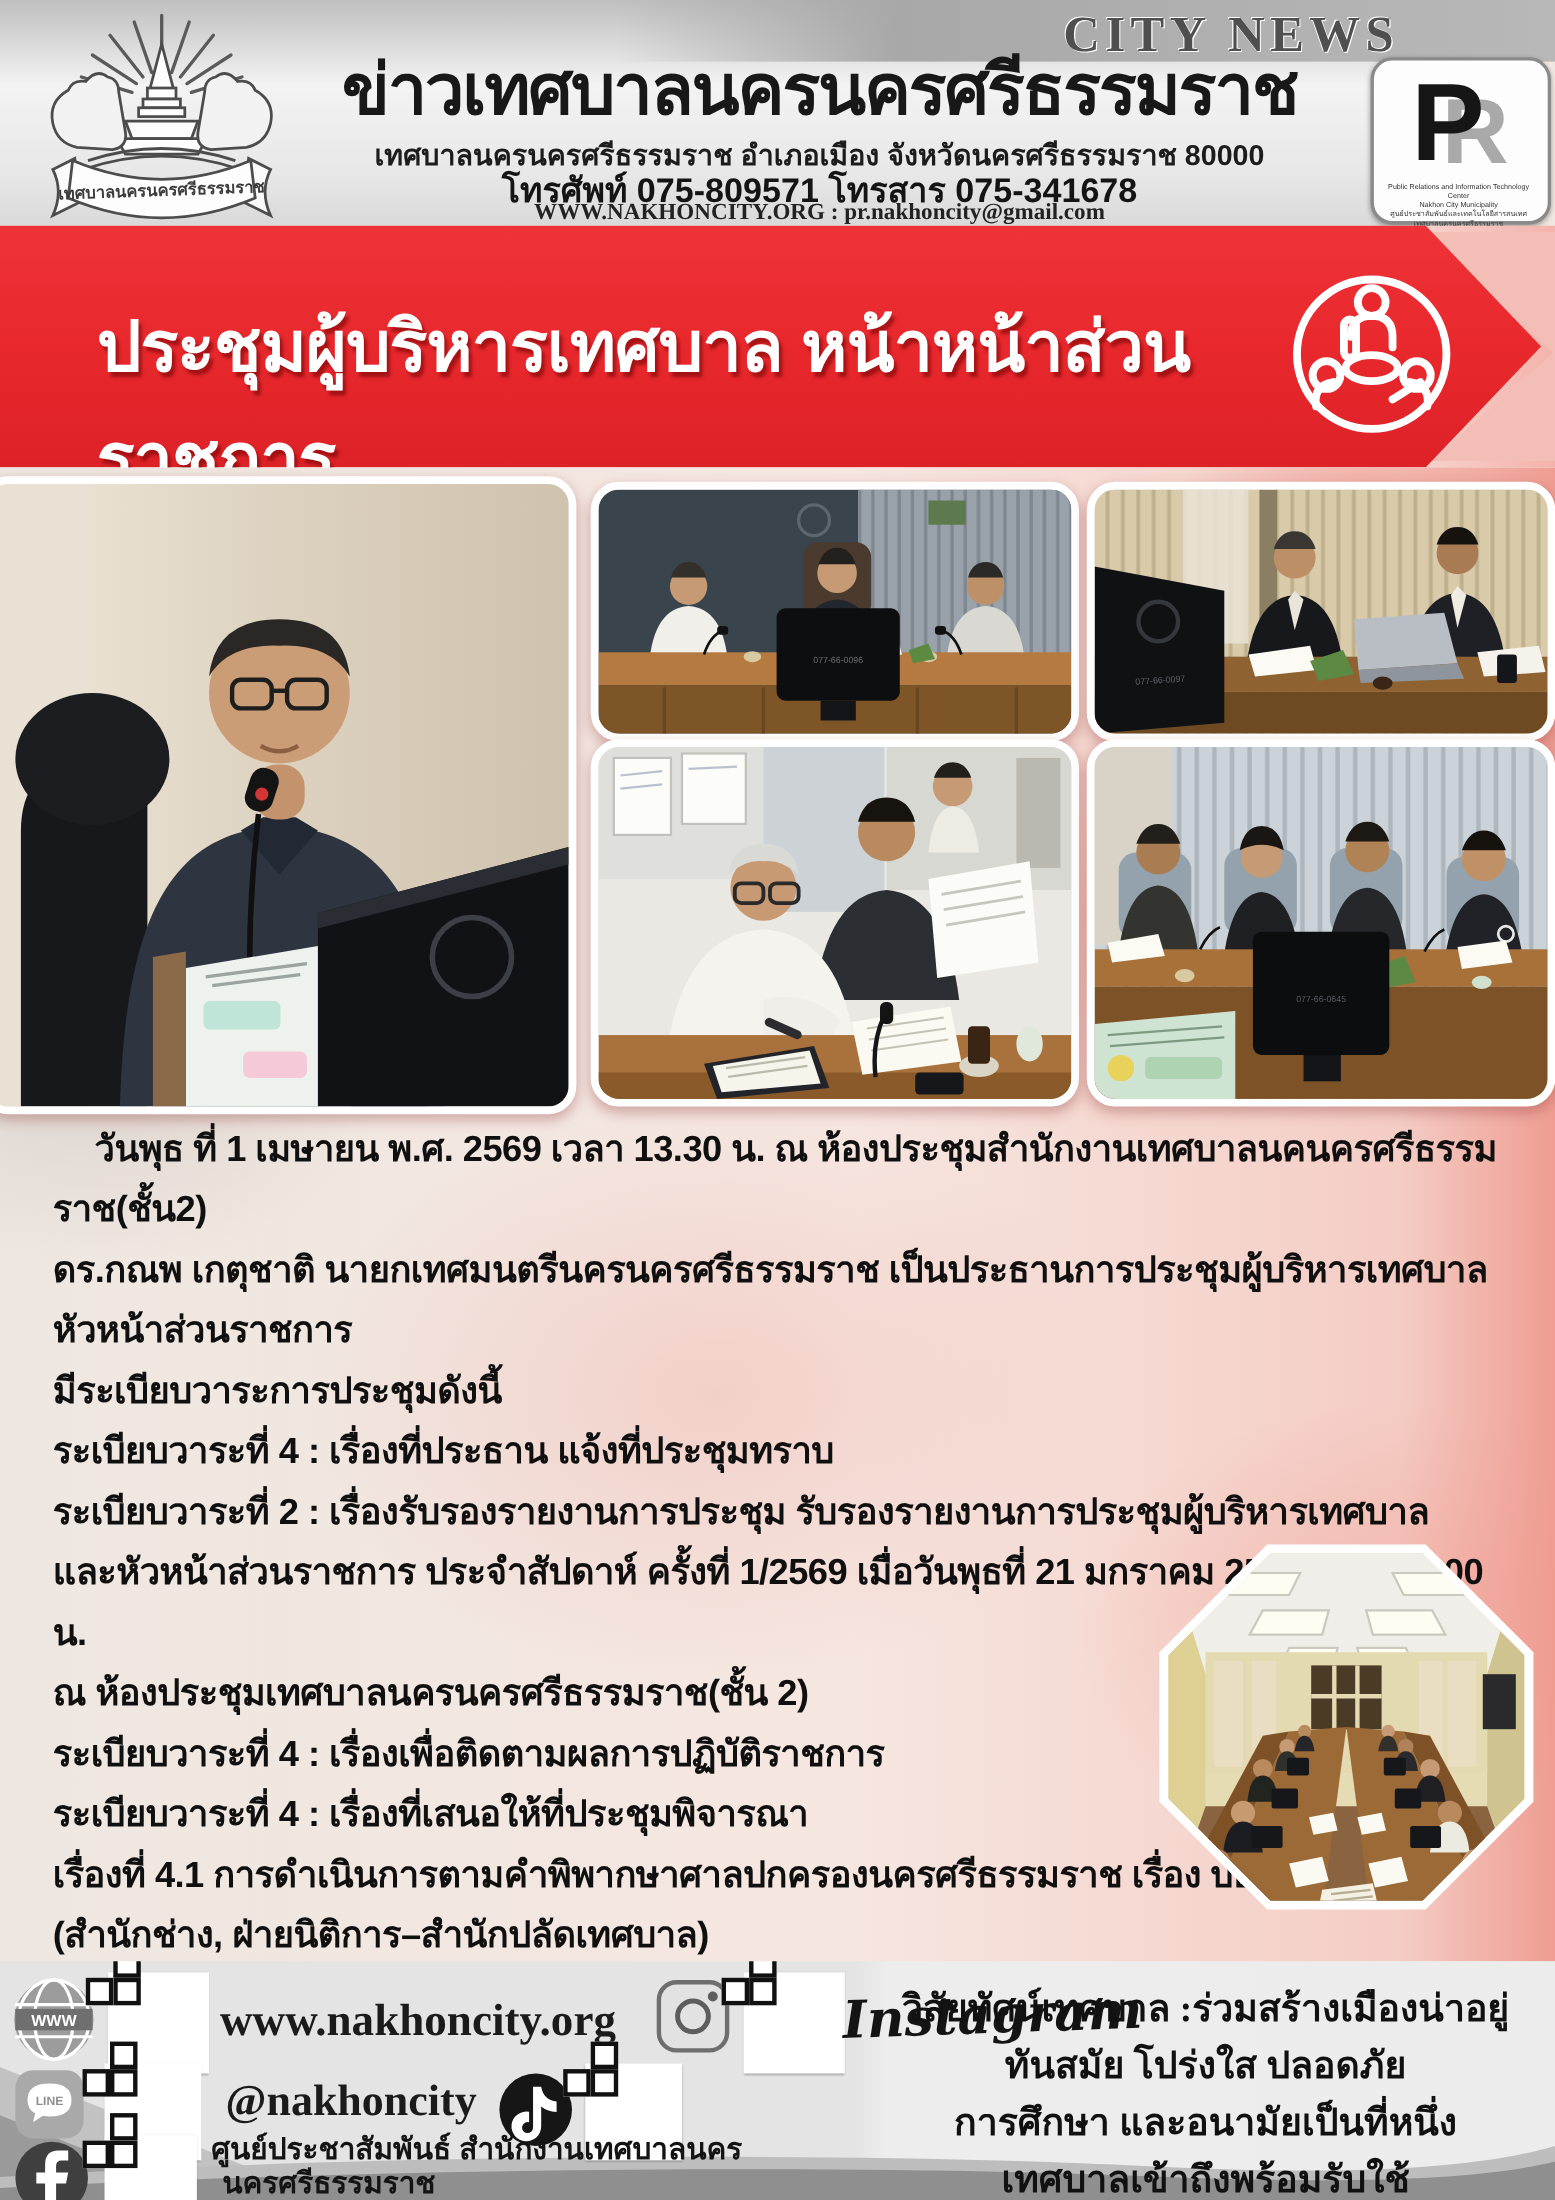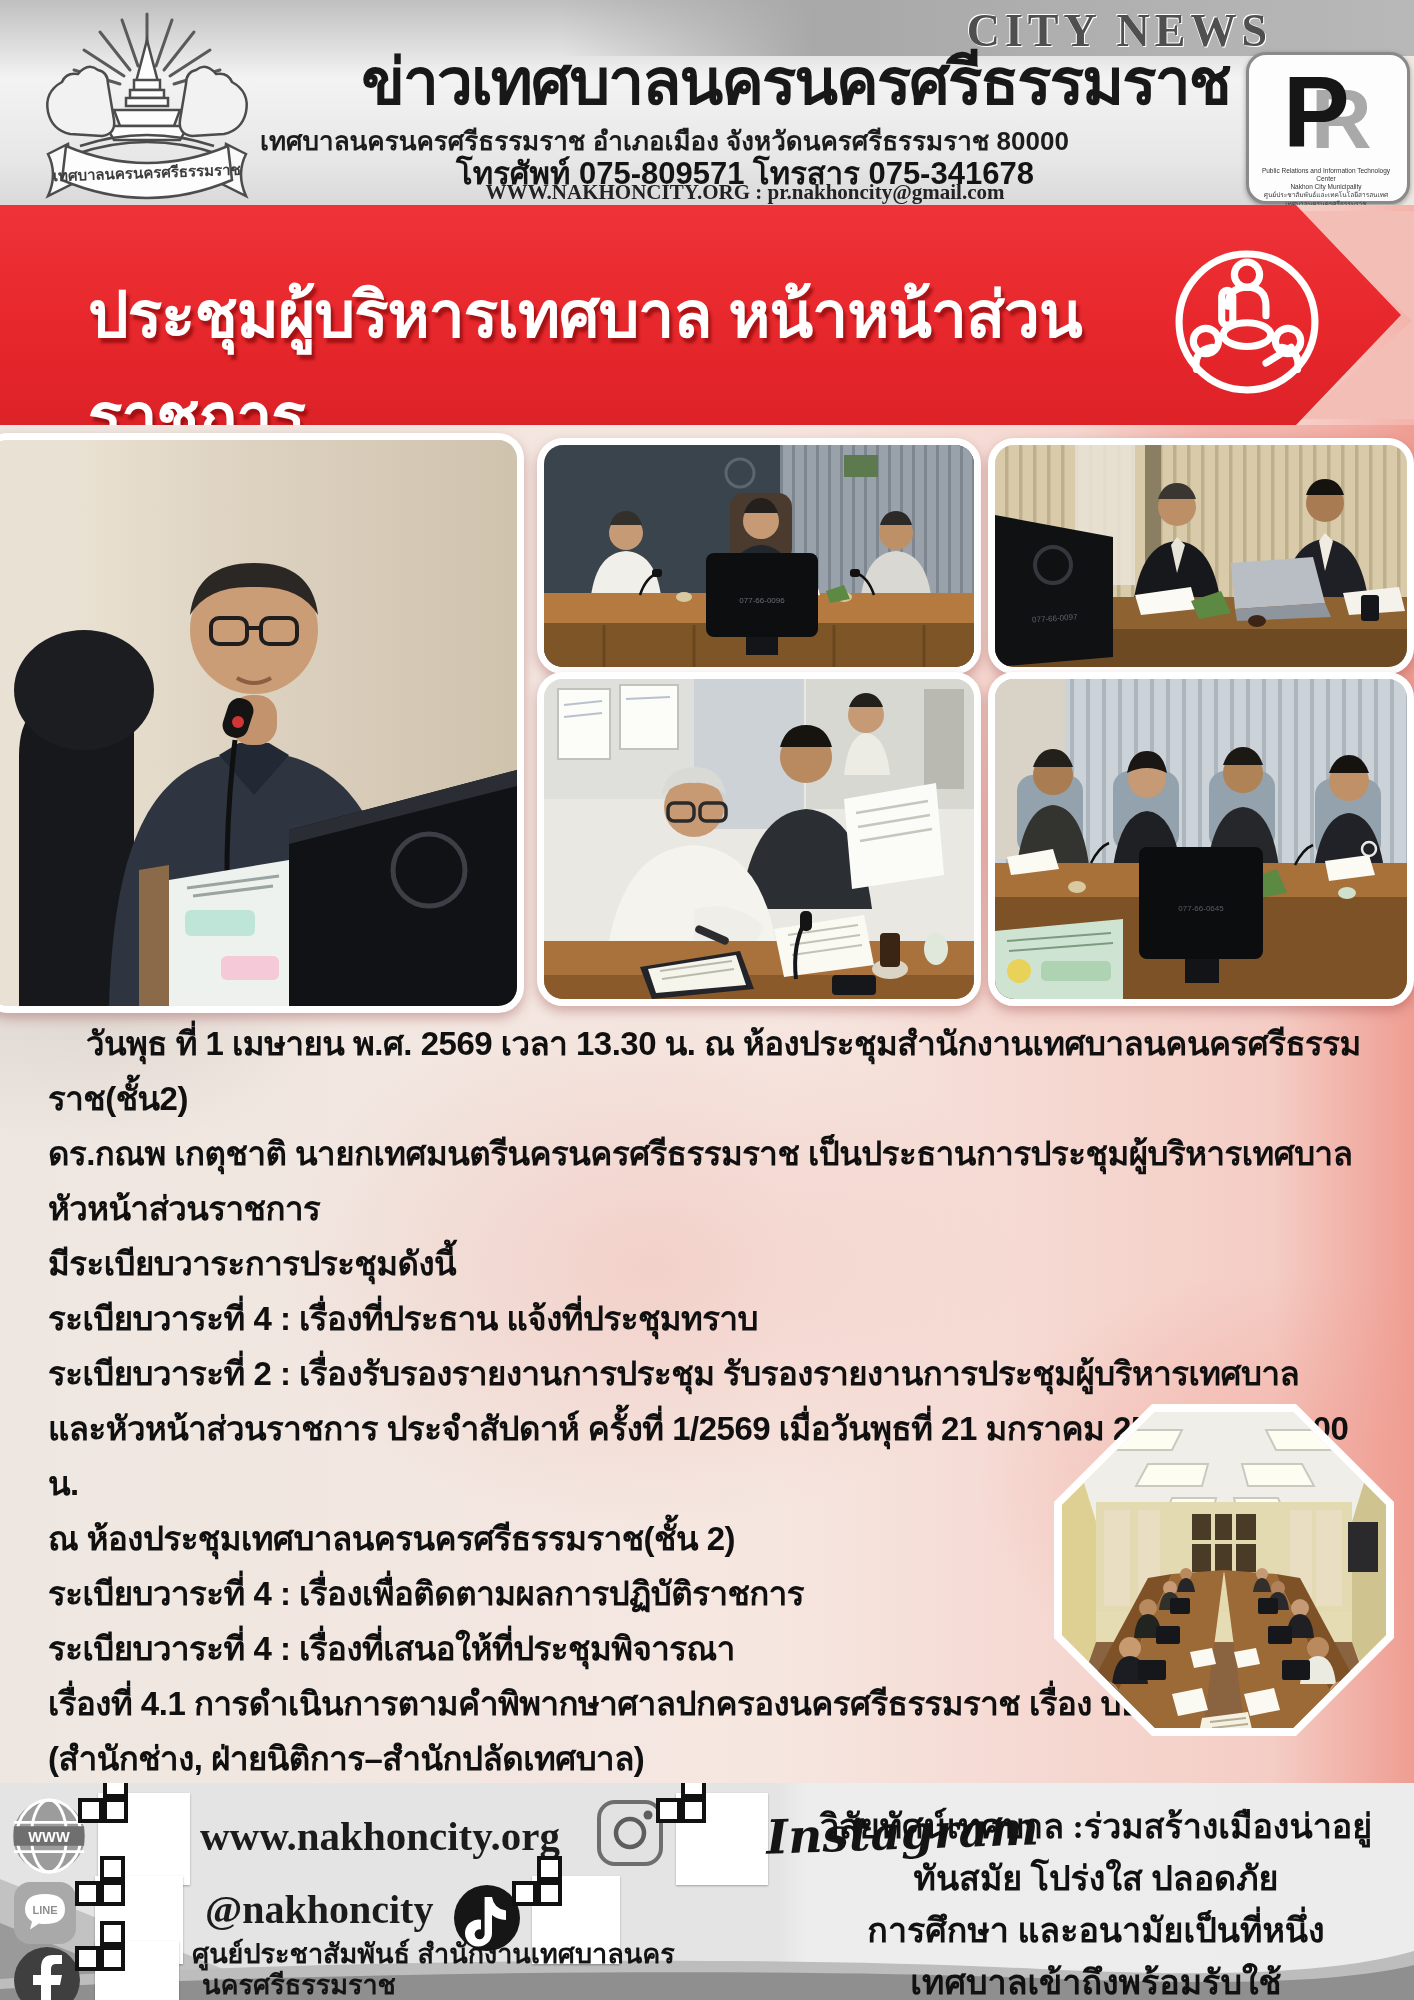--- a/index.html
+++ b/index.html
@@ -16,25 +16,25 @@
     position:absolute;left:560px;top:0;width:854px;height:56px;
     background:linear-gradient(90deg,rgba(160,160,160,0),#a8a8a8 30%,#b8b8b8);
   }
   .citynews{
     position:absolute;right:28px;top:4px;
     font-family:"Liberation Serif",serif;font-weight:700;font-size:46px;
     letter-spacing:5px;color:#4f4f4f;text-shadow:1px 1px 0 #fff,-1px -1px 0 #fff;
   }
   .seal{position:absolute;left:18px;top:6px;}
   .h-title{
-    position:absolute;left:260px;top:50px;width:970px;text-align:right;
+    position:absolute;left:260px;top:50px;width:970px;text-align:center;
     font-size:64px;font-weight:800;color:#181818;letter-spacing:-2px;line-height:1;
   }
   .h-addr{
-    position:absolute;left:260px;top:120px;width:970px;
+    position:absolute;left:260px;top:120px;width:970px;text-align:center;
     font-size:26px;font-weight:700;color:#1c1c1c;
   }
   .h-phone{
     position:absolute;left:260px;top:148px;width:970px;text-align:center;
     font-size:31px;font-weight:800;color:#141414;
   }
   .h-web{
     position:absolute;left:260px;top:180px;width:970px;text-align:center;
     font-family:"Liberation Serif",serif;font-size:21px;font-weight:700;color:#222;
   }

